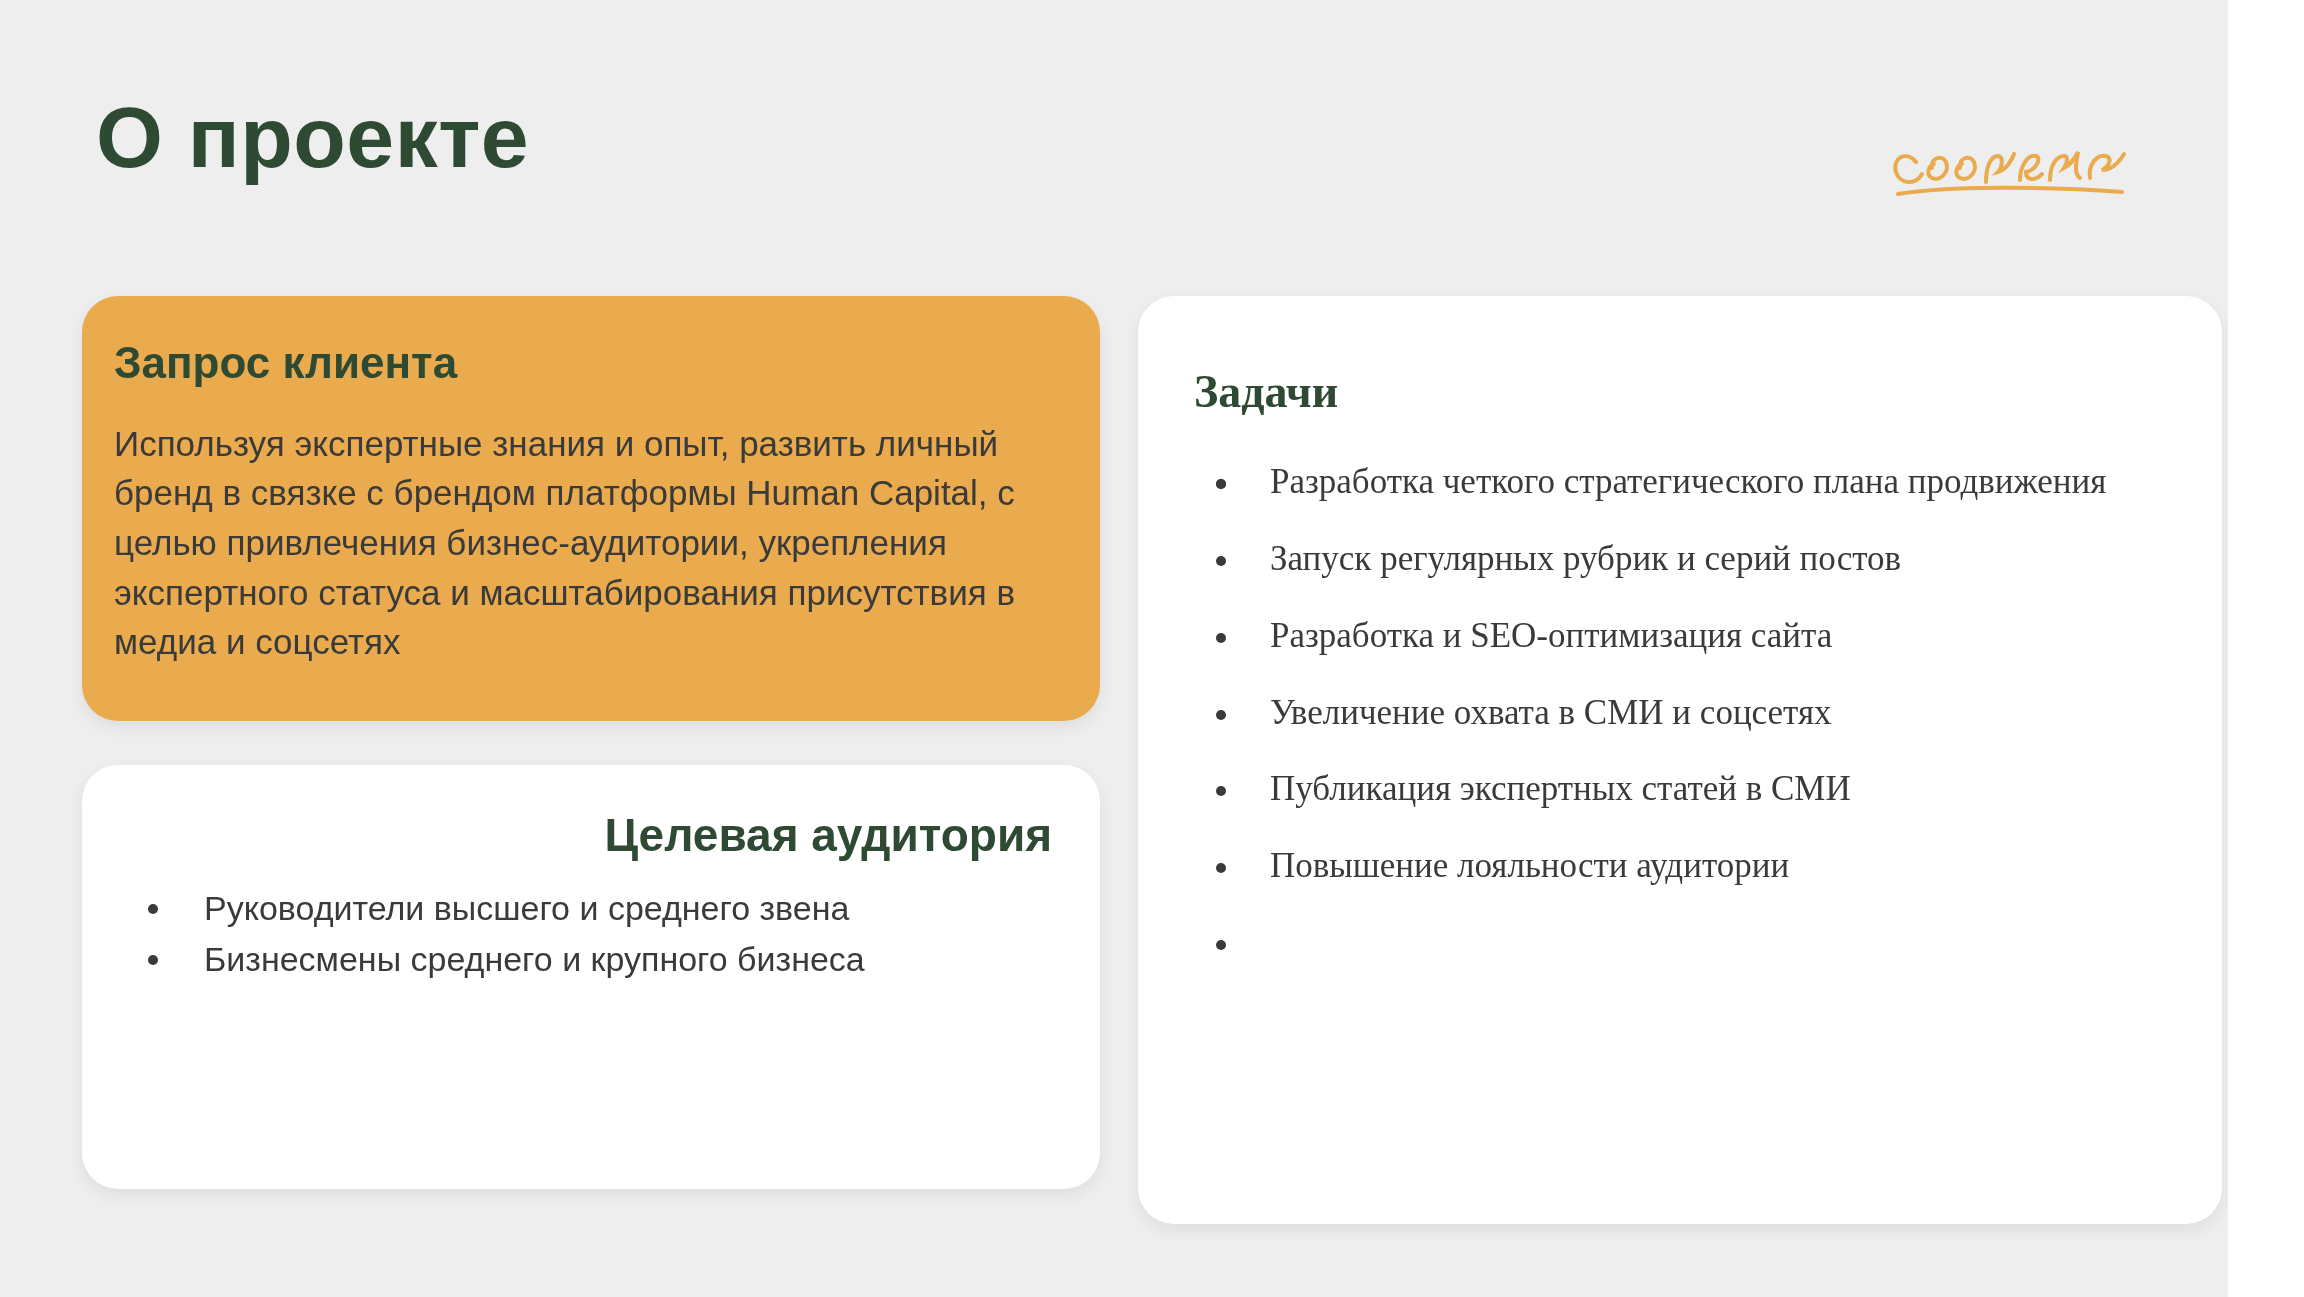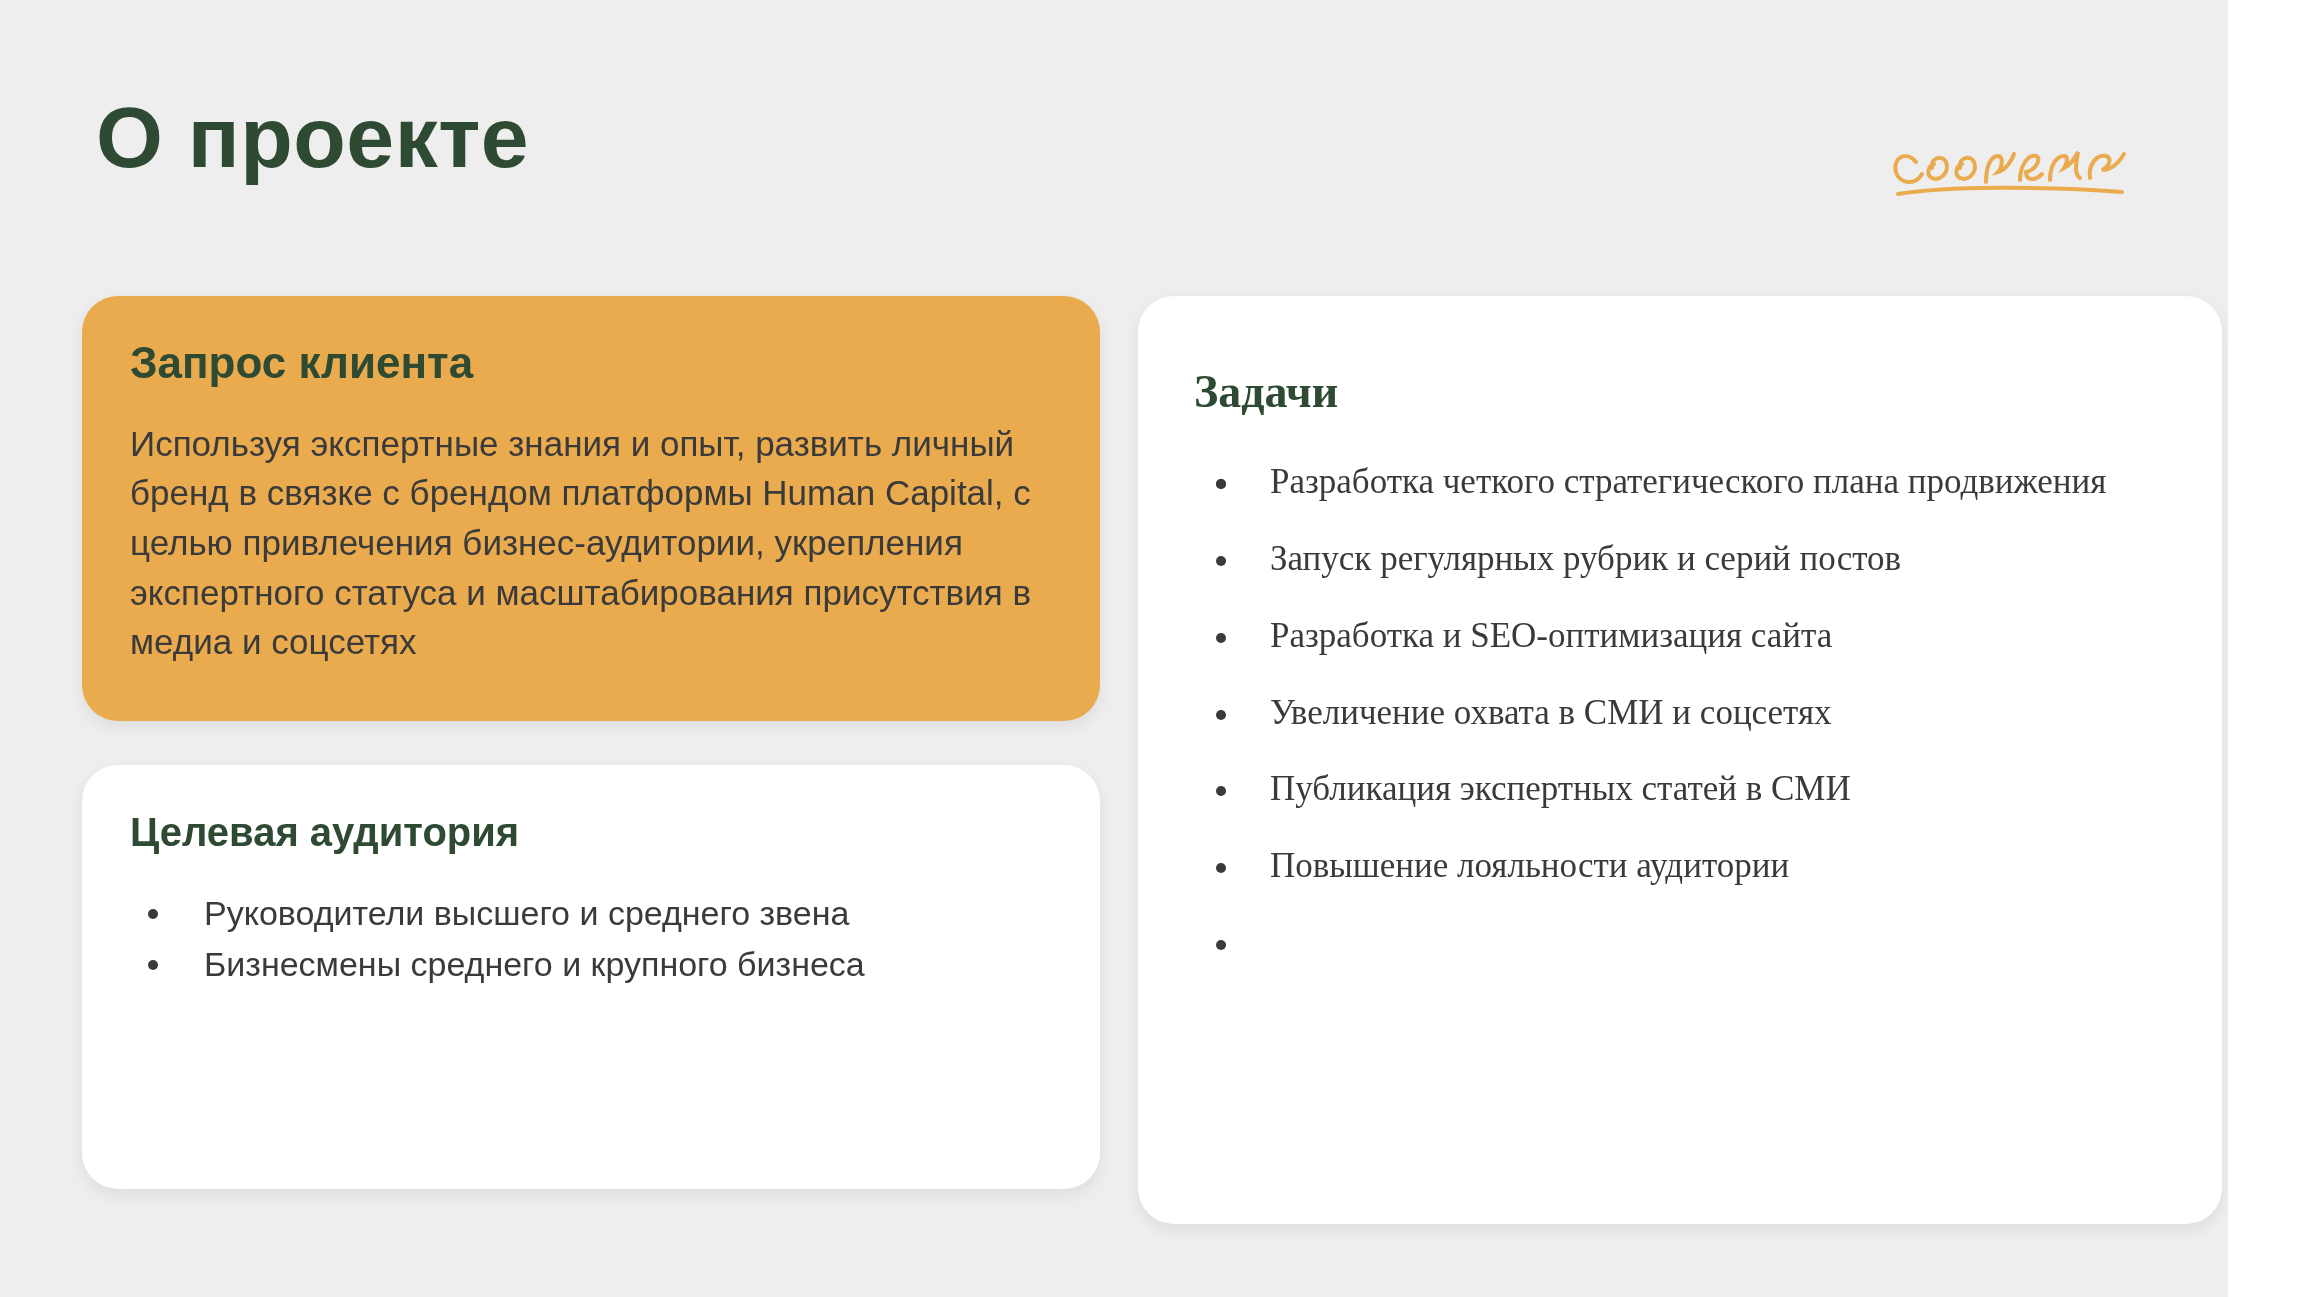--- a/index.html
+++ b/index.html
@@ -65,21 +65,21 @@
     width: 1084px;
   }
 
   .card {
     border-radius: 36px;
     box-sizing: border-box;
     box-shadow: 0 6px 16px rgba(0,0,0,0.07);
   }
   .card-request {
     background: #eaab4e;
-    padding: 42px 48px 54px 48px;
+    padding: 42px 48px 54px 32px;
     width: 1018px;
   }
   .card-audience {
     background: #ffffff;
     padding: 44px 48px 56px 48px;
     width: 1018px;
     margin-top: 44px;
     min-height: 424px;
   }
   .card-tasks {
@@ -90,21 +90,21 @@
     font-family: Liberation Serif, serif;
   }
 
   .card-title {
     color: #2e4a33;
     font-weight: bold;
     line-height: 1.15;
     margin: 0 0 26px 0;
   }
   .card-request .card-title { font-size: 44px; margin-bottom: 30px; }
-  .card-audience .card-title { font-size: 40px; margin-bottom: 36px; }
+  .card-audience .card-title { font-size: 46px; margin-bottom: 24px; text-align: right; }
   .card-tasks .card-title { font-size: 46px; margin-bottom: 40px; }
 
   .body-text {
     font-size: 35px;
     line-height: 1.42;
     color: #3a3a3a;
     margin: 0;
   }
 
   ul.bullets {

